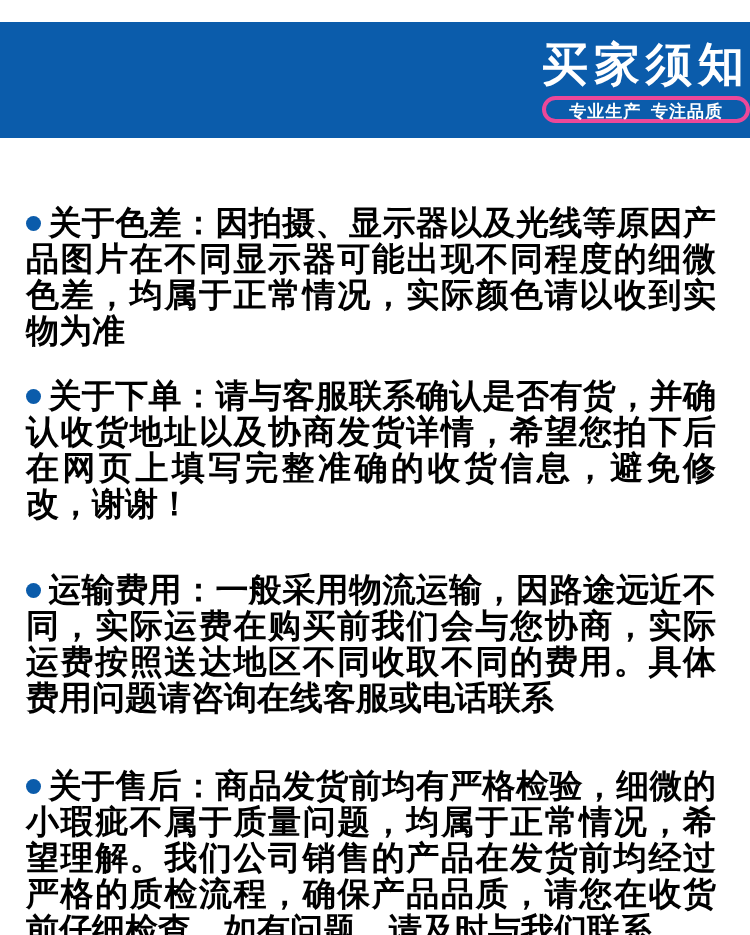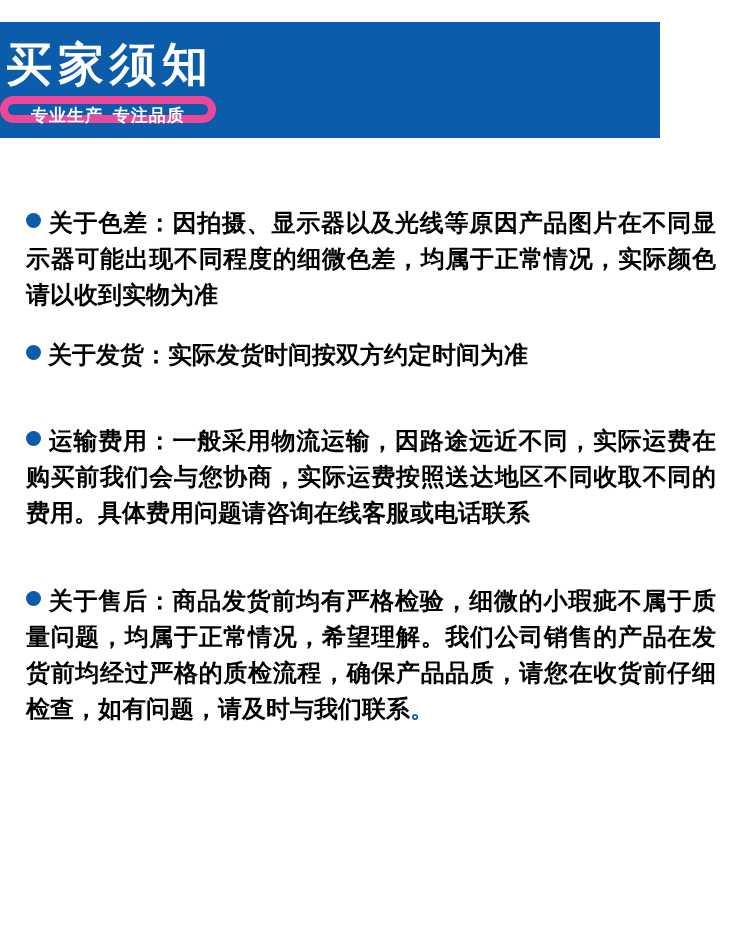--- a/index.html
+++ b/index.html
@@ -8,58 +8,58 @@
     background: #ffffff;
     font-family: "Liberation Sans", "DejaVu Sans", sans-serif;
     overflow: hidden;
     position: relative;
   }
   
   .header-band {
     position: absolute;
     top: 22px;
     left: 0;
-    width: 660px;
+    width: 750px;
     height: 116px;
     background: #0b5cab;
-    text-align: left;
+    text-align: right;
     padding-top: 16px;
   }
   .page-title {
     color: #ffffff;
     font-size: 46px;
     line-height: 52px;
     font-weight: bold;
     letter-spacing: 6px;
     text-indent: 6px;
   }
   .tagline-badge {
     display: inline-block;
     margin-top: 6px;
     height: 27px;
     line-height: 23px;
     padding: 0 23px;
-    border: 8px solid #ec4899;
+    border: 4px solid #ec4899;
     border-radius: 14px;
     color: #ffffff;
     font-size: 17px;
     font-weight: bold;
     letter-spacing: 1px;
     word-spacing: 4px;
     white-space: pre;
   }
   
   .notices {
     position: absolute;
     top: 138px;
     left: 26px;
     width: 690px;
   }
   .notice {
-    font-size: 24px;
+    font-size: 33px;
     line-height: 36px;
     font-weight: bold;
     color: #000000;
     text-align: justify;
     margin-bottom: 0;
   }
   .notice.n1 { margin-top: 67px; }
   .notice.n2 { margin-top: 29px; }
   .notice.n3 { margin-top: 24px; }
   .notice.n4 { margin-top: 50px; }
@@ -80,16 +80,16 @@
 
 <div class="header-band">
   <div class="page-title">买家须知</div>
   <div>
     <span class="tagline-badge">专业生产 专注品质</span>
   </div>
 </div>
 
 <div class="notices">
   <p class="notice n1"><span class="bullet"></span><span>关于色差：因拍摄、显示器以及光线等原因产品图片在不同显示器可能出现不同程度的细微色差，均属于正常情况，实际颜色请以收到实物为准</span></p>
-  <p class="notice n3"><span class="bullet"></span><span>关于发货：实际发货时间按双方约定时间为准</span></p>
+  <p class="notice n2"><span class="bullet"></span><span>关于下单：请与客服联系确认是否有货，并确认收货地址以及协商发货详情，希望您拍下后在网页上填写完整准确的收货信息，避免修改，谢谢！</span></p>
   <p class="notice n4"><span class="bullet"></span><span>运输费用：一般采用物流运输，因路途远近不同，实际运费在购买前我们会与您协商，实际运费按照送达地区不同收取不同的费用。具体费用问题请咨询在线客服或电话联系</span></p>
   <p class="notice n5"><span class="bullet"></span><span>关于售后：商品发货前均有严格检验，细微的小瑕疵不属于质量问题，均属于正常情况，希望理解。我们公司销售的产品在发货前均经过严格的质检流程，确保产品品质，请您在收货前仔细检查，如有问题，请及时与我们联系</span><span class="accent-text">。</span></p>
 </div>
 
 </body></html>

